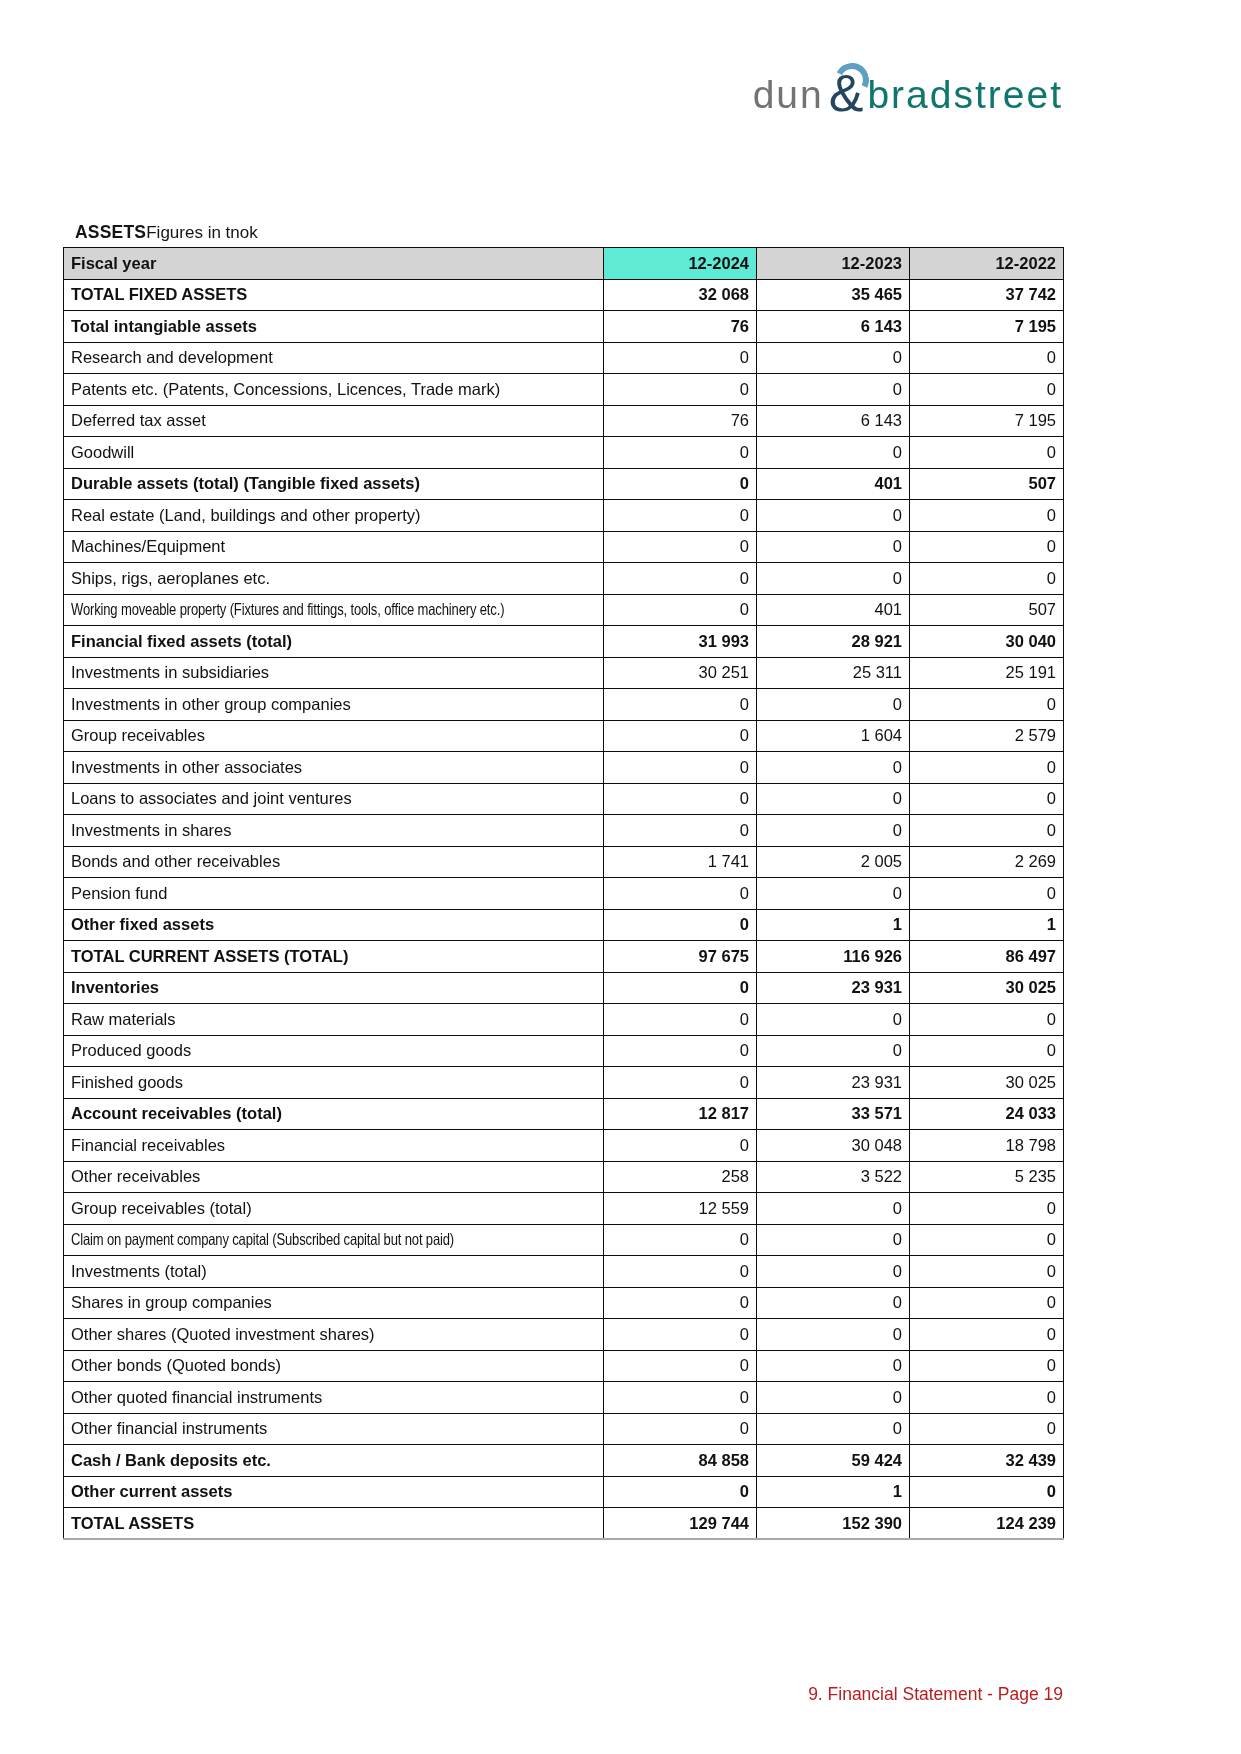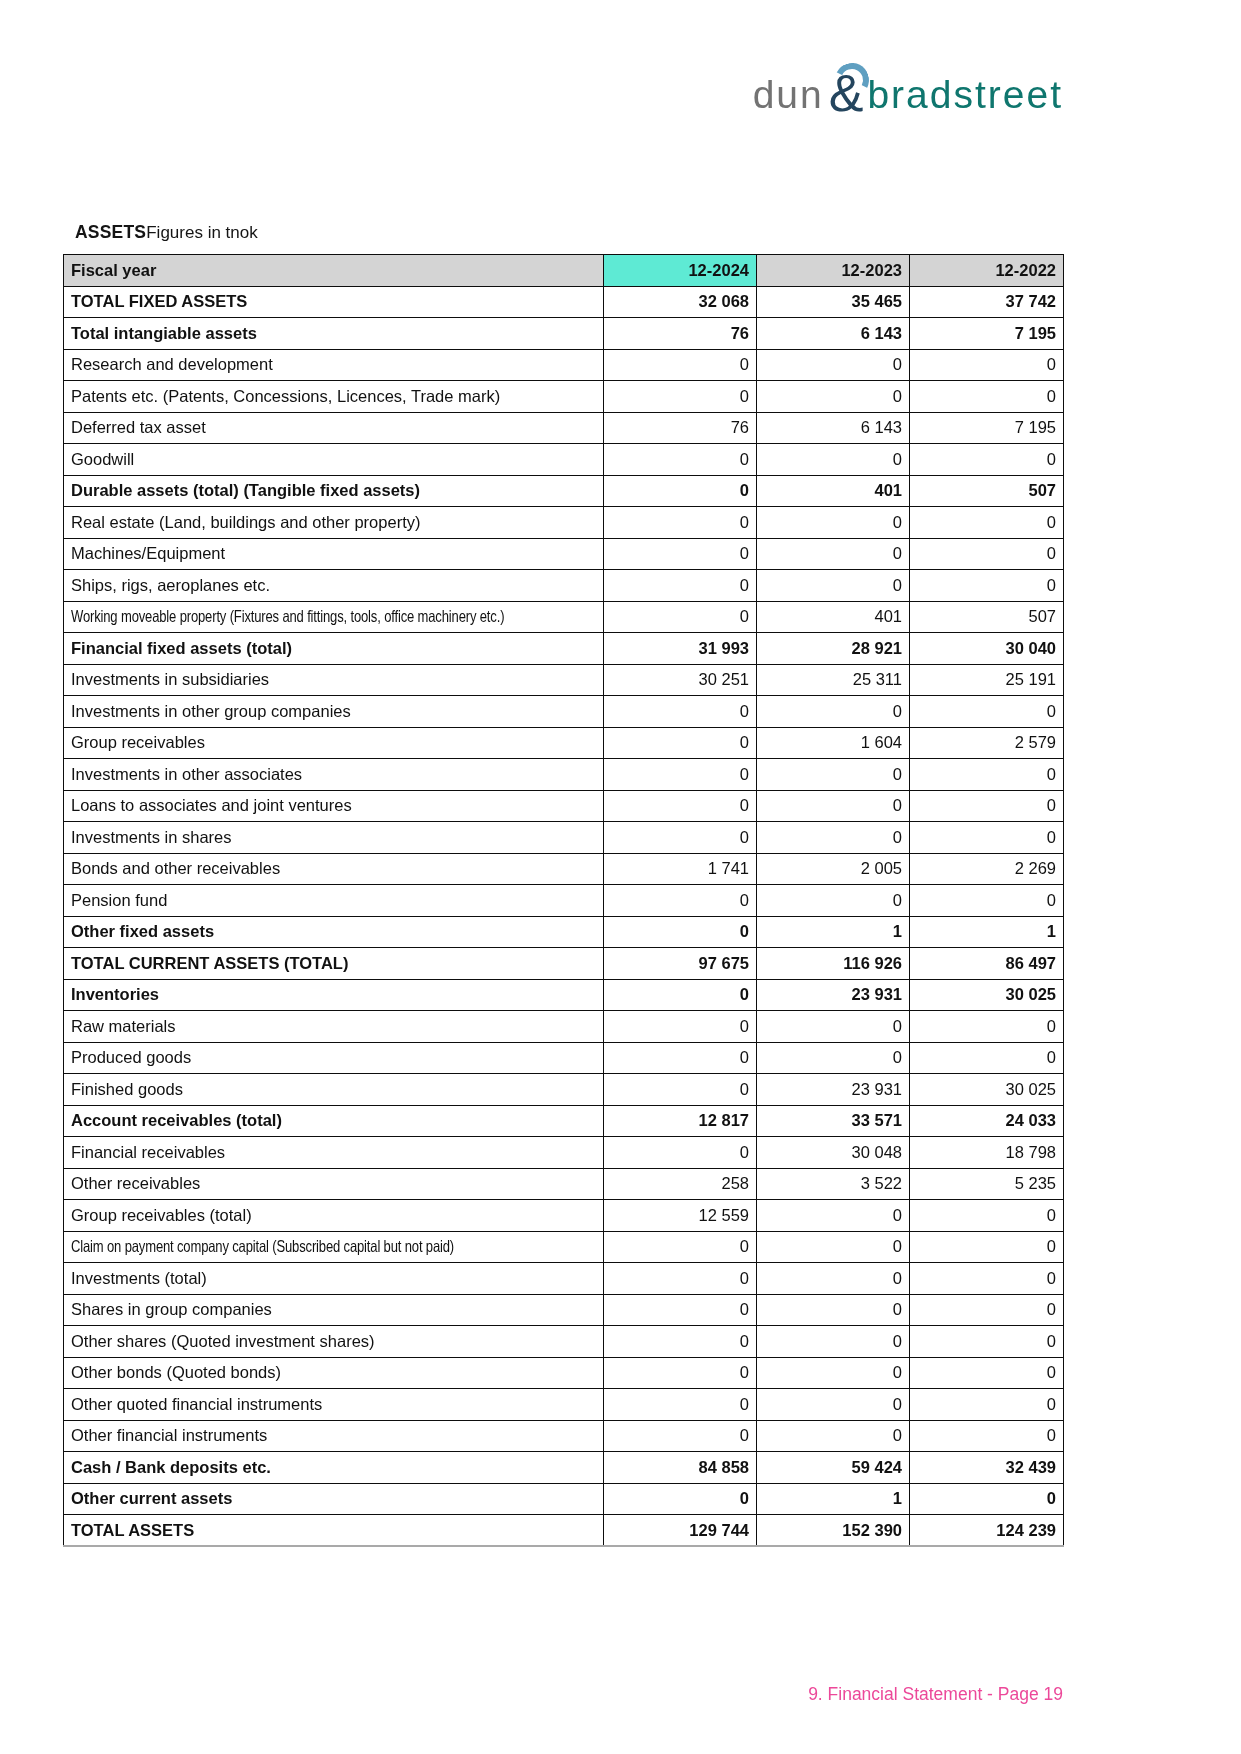--- a/index.html
+++ b/index.html
@@ -66,21 +66,21 @@
     display: flex;
     justify-content: flex-start;
     align-items: baseline;
     margin-left: 12px;
   }
   .page-title { font-size: 17.5px; font-weight: bold; letter-spacing: 0.2px; }
   .unit-note  { font-size: 17px; font-weight: 400; }
   
   table.assets {
     position: absolute;
-    top: 254px;
+    top: 247px;
     left: 63px;
     width: 1000px;
     border-collapse: collapse;
     table-layout: fixed;
   }
   .assets th, .assets td {
     border: 1.5px solid #0d0d0d;
     height: 31.5px;
     padding: 0 7px;
     font-size: 16.5px;
@@ -105,21 +105,21 @@
   }
   .assets tbody tr:last-child td { border-bottom: 2px solid #a9a9a9; }
   
   .footer-row {
     position: absolute;
     top: 1684px;
     left: 63px;
     width: 1000px;
     text-align: right;
     font-size: 17.5px;
-    color: #ec4899;
+    color: #b91c1c;
   }
 </style>
 </head>
 <body>
 
 <div class="page">
 
   <div class="logo">
     <span class="logo-dun" style="color: #737373;">dun</span>
     <span class="logo-amp" style="color: rgb(36, 69, 94);">&amp;</span>

